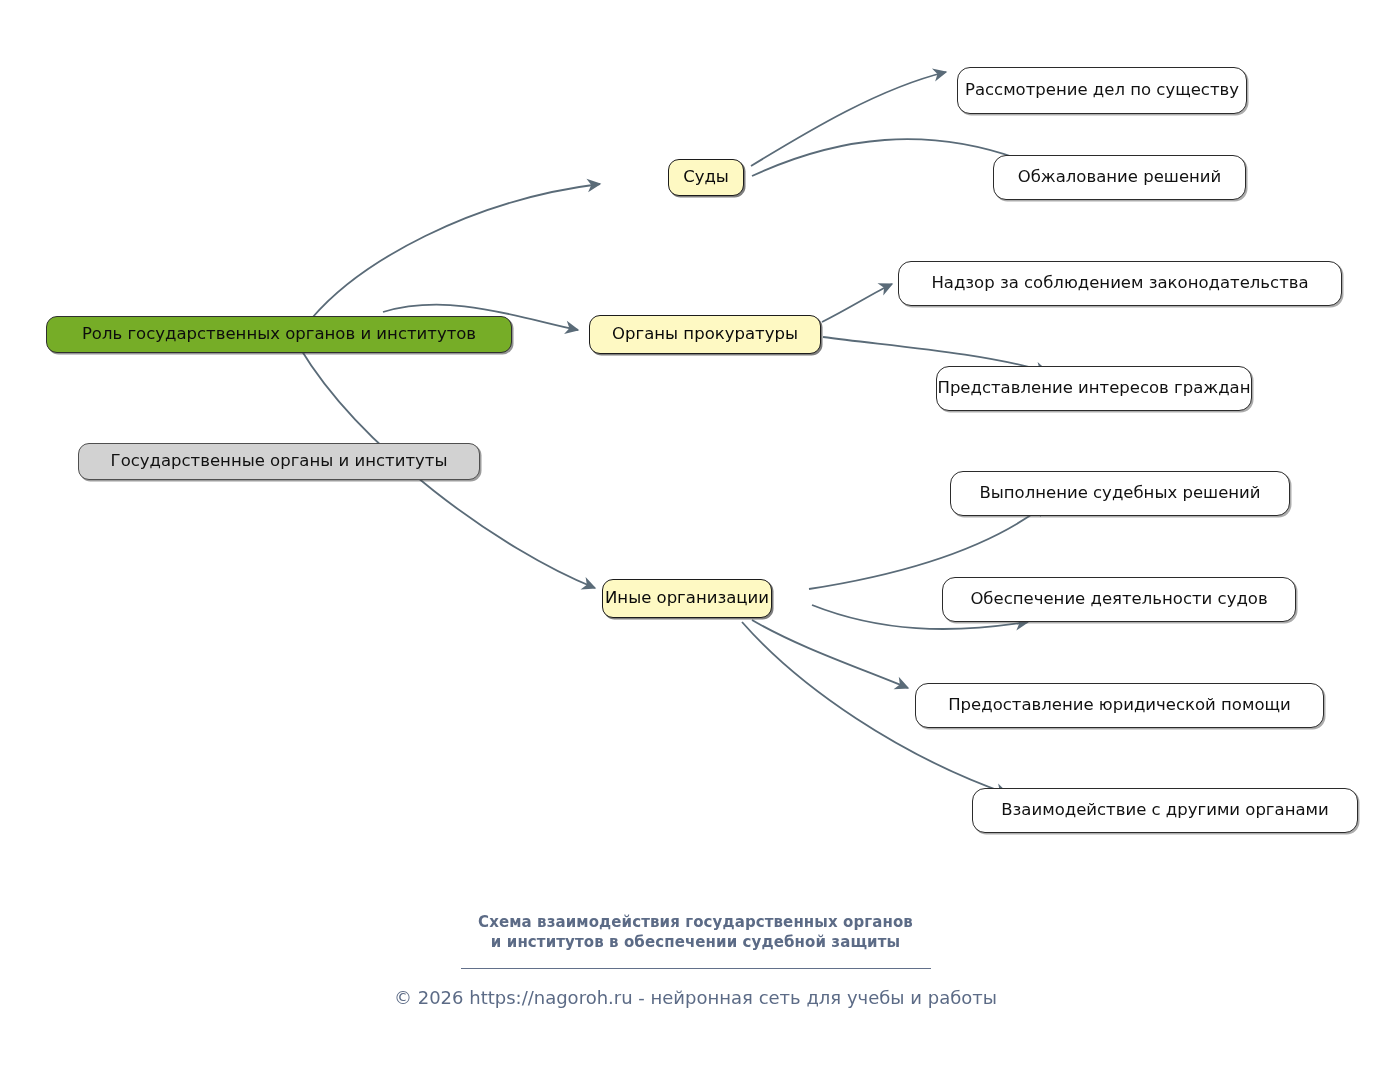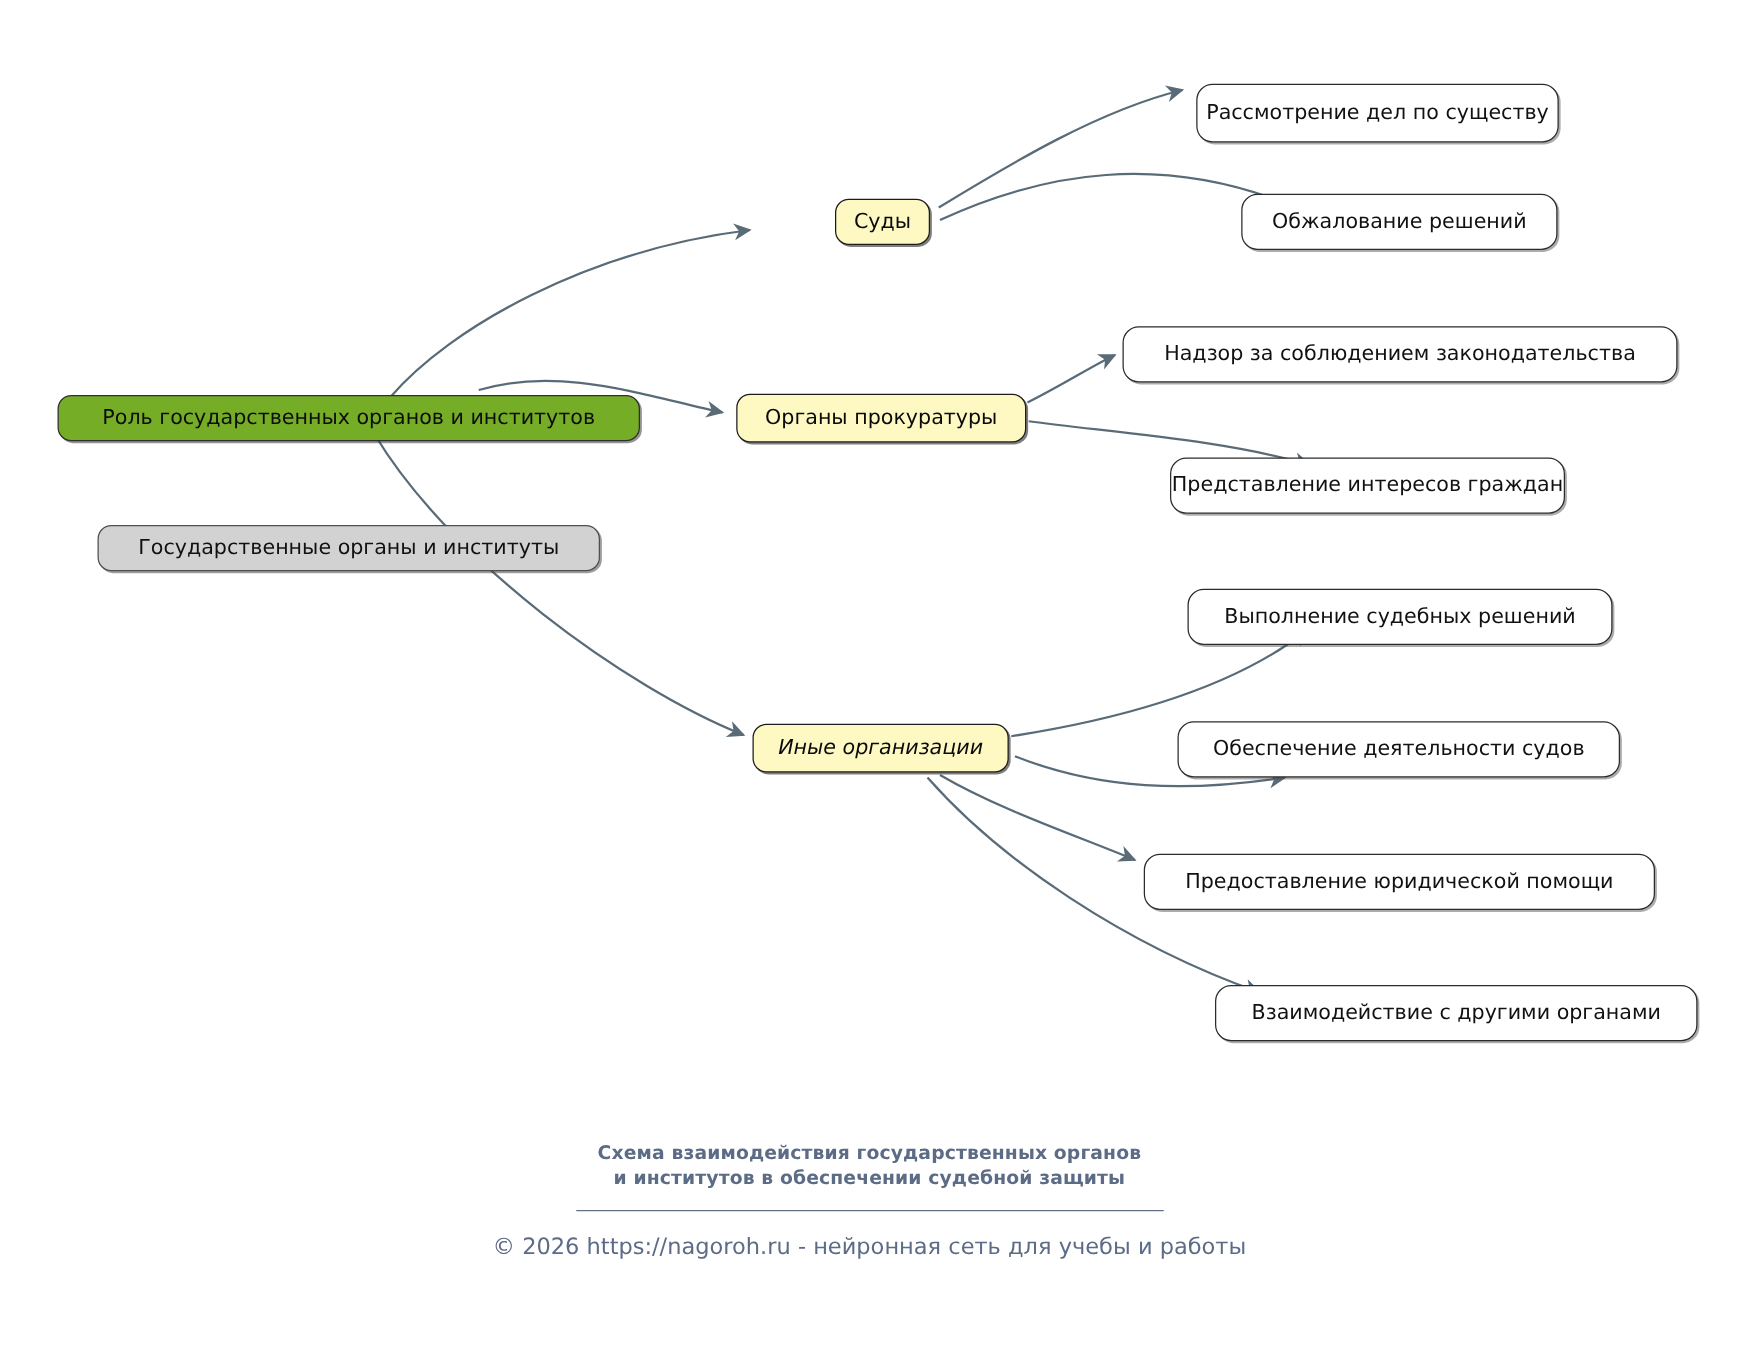--- a/index.html
+++ b/index.html
@@ -145,21 +145,21 @@
       <path d="M 812,605 C 880,632 950,634 1028,622"></path>
       <path d="M 752,620 C 800,648 860,668 908,688"></path>
       <path d="M 742,622 C 800,688 900,756 1008,794"></path>
     </g>
   </svg>
 
   <div class="node root" style="left:46px; top:316px; width:466px; height:37px;">
     <span class="node-label">Роль государственных органов и институтов</span>
   </div>
 
-  <div class="node gray" style="left:78px; top:420px; width:402px; height:37px;">
+  <div class="node gray" style="left:78px; top:443px; width:402px; height:37px;">
     <span class="node-label">Государственные органы и институты</span>
   </div>
 
   <div class="node branch" style="left:668px; top:159px; width:76px; height:37px;">
     <span class="node-label">Суды</span>
   </div>
 
   <div class="node leaf" style="left:957px; top:48px; width:290px; height:47px;margin-top:19px;">
     <span class="node-label">Рассмотрение дел по существу</span>
   </div>
@@ -173,21 +173,21 @@
   </div>
 
   <div class="node leaf" style="left:898px; top:261px; width:444px; height:45px;">
     <span class="node-label">Надзор за соблюдением законодательства</span>
   </div>
 
   <div class="node leaf" style="left:936px; top:366px; width:316px; height:45px;">
     <span class="node-label">Представление интересов граждан</span>
   </div>
 
-  <div class="node branch" style="left:602px; top:579px; width:205px; height:39px;font-style:italic;">
+  <div class="node branch" style="left:602px; top:579px; width:170px; height:39px;">
     <span class="node-label">Иные организации</span>
   </div>
 
   <div class="node leaf" style="left:950px; top:471px; width:340px; height:45px;">
     <span class="node-label">Выполнение судебных решений</span>
   </div>
 
   <div class="node leaf" style="left:942px; top:577px; width:354px; height:45px;">
     <span class="node-label">Обеспечение деятельности судов</span>
   </div>

